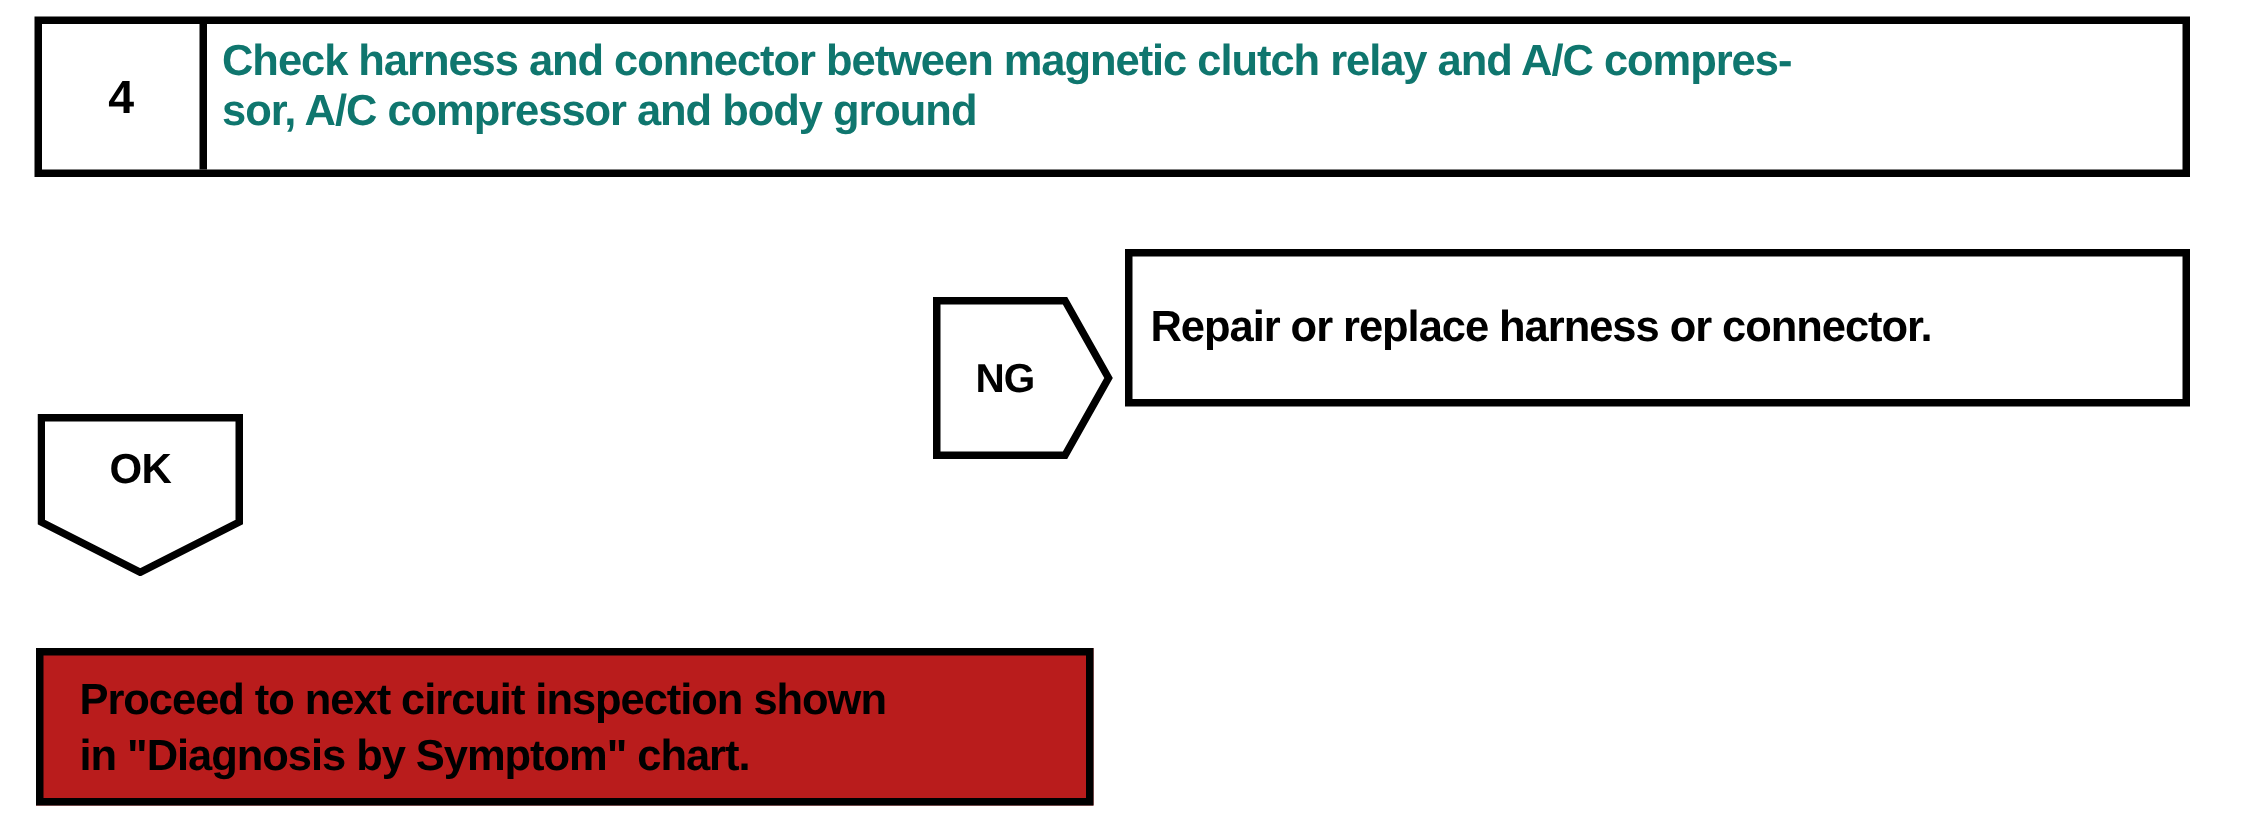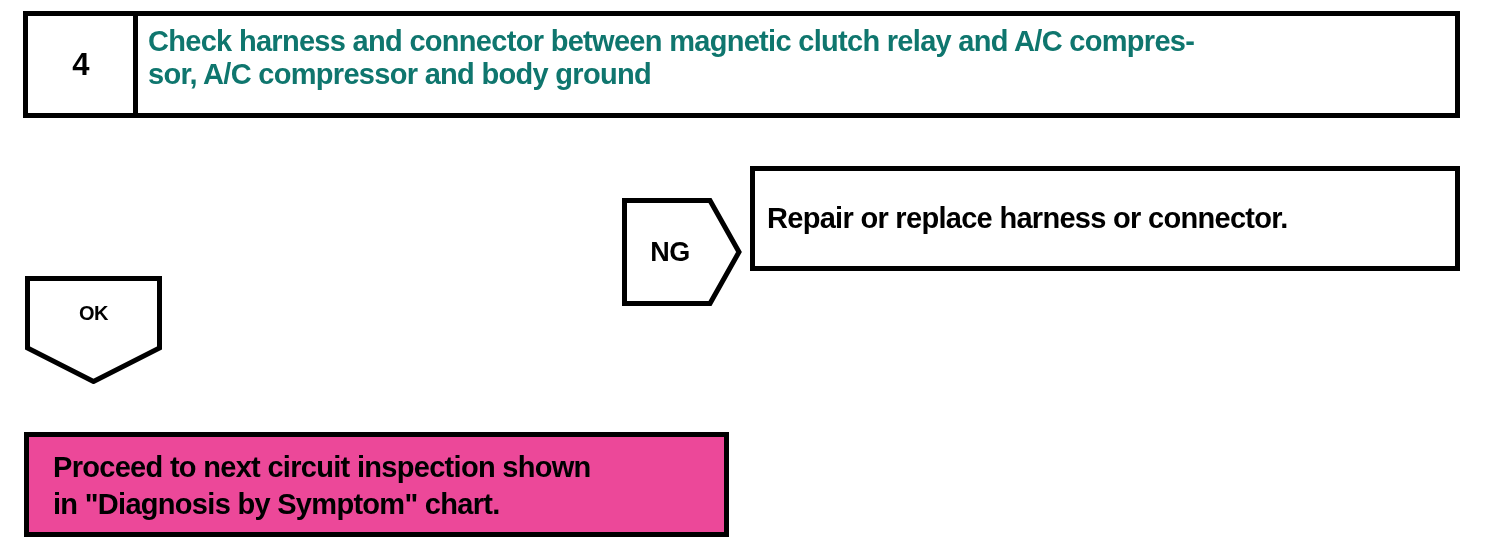--- a/index.html
+++ b/index.html
@@ -128,37 +128,37 @@
   }
   .branch-ok-label {
     position: absolute;
     left: 0;
     top: 0;
     width: 137px;
     height: 74px;
     display: flex;
     align-items: center;
     justify-content: center;
-    font-size: 20px;
+    font-size: 28px;
     font-weight: bold;
     color: #000000;
     letter-spacing: -0.5px;
     line-height: 1;
   }
 
   
   .final-box {
     position: absolute;
     left: 24px;
     top: 432px;
     width: 705px;
     height: 105px;
     border: 5px solid #000000;
     box-sizing: border-box;
-    background: #ec4899;
+    background: #b91c1c;
     padding: 12px 0 0 24px;
   }
   .final-text {
     font-size: 29px;
     font-weight: bold;
     color: #000000;
     line-height: 1.28;
     letter-spacing: -0.7px;
     white-space: pre-line;
   }

